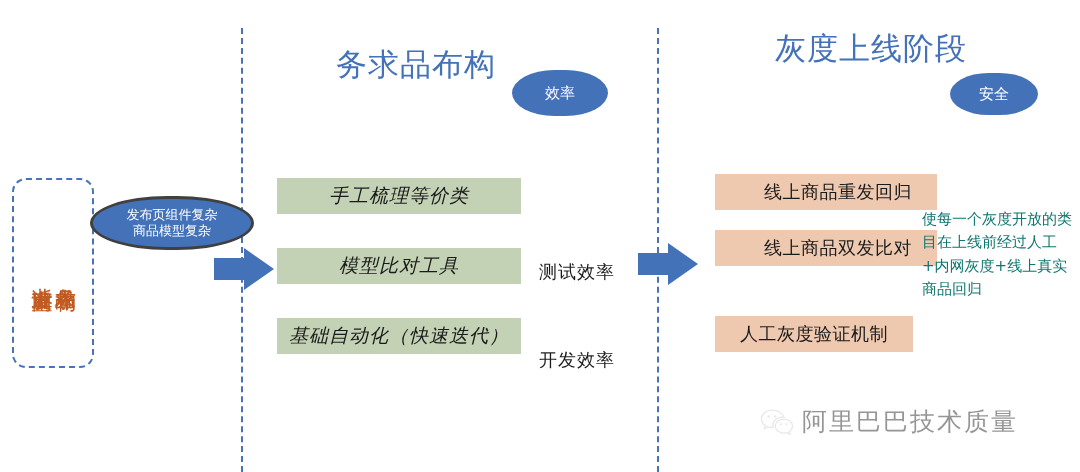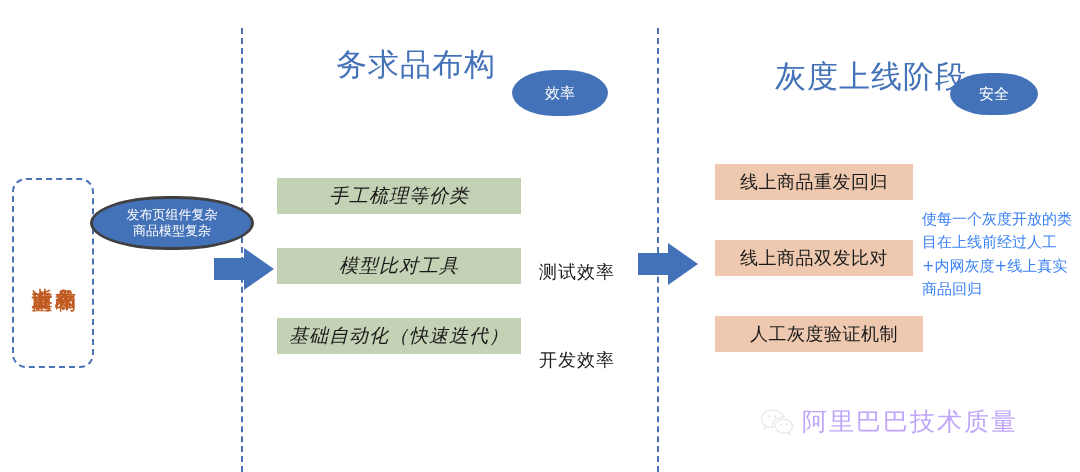--- a/index.html
+++ b/index.html
@@ -32,21 +32,21 @@
   
   .stage-title {
     position: absolute;
     color: #4472b8;
     font-size: 31px;
     letter-spacing: 1px;
     white-space: nowrap;
     font-family: "DejaVu Sans", "Liberation Sans", sans-serif;
   }
   #stage-title-dev   { left: 336px; top: 44px; }
-  #stage-title-gray  { left: 775px; top: 56px; }
+  #stage-title-gray  { left: 775px; top: 28px; }
 
   
   .cloud {
     position: absolute;
     background: #4472b8;
     border-radius: 50%;
     display: flex;
     align-items: center;
     justify-content: center;
     color: #ffffff;
@@ -215,48 +215,48 @@
     display: flex;
     align-items: center;
     justify-content: center;
   }
   .row-orange span {
     font-size: 18px;
     color: #1a1a1a;
     font-family: "DejaVu Sans", "Liberation Sans", sans-serif;
     letter-spacing: 0.5px;
   }
-  #orange-0 { top: 164px; }
-  #orange-1 { top: 240px; }
-  #orange-2 { top: 316px; padding-left: 10px; }
+  #orange-0 { top: 174px; padding-left: 24px; }
+  #orange-1 { top: 230px; padding-left: 24px; }
+  #orange-2 { top: 316px; }
 
   
   #side-note {
     position: absolute;
     left: 922px; top: 208px;
     width: 152px;
     font-size: 15px;
     line-height: 1.55;
-    color: #3b82f6;
+    color: #0f766e;
     font-family: "DejaVu Sans", "Liberation Sans", sans-serif;
     letter-spacing: 0px;
   }
 
   
   #watermark {
     position: absolute;
     left: 760px; top: 405px;
     display: flex;
     align-items: center;
     gap: 8px;
     opacity: 0.55;
   }
   #watermark-text {
     font-size: 25px;
-    color: #8b5cf6;
+    color: #404040;
     letter-spacing: 2px;
     font-family: Liberation Sans, sans-serif;
   }
   #wechat-icon svg { display: block; }
 </style>
 </head>
 <body>
 
 <div id="canvas">
 

